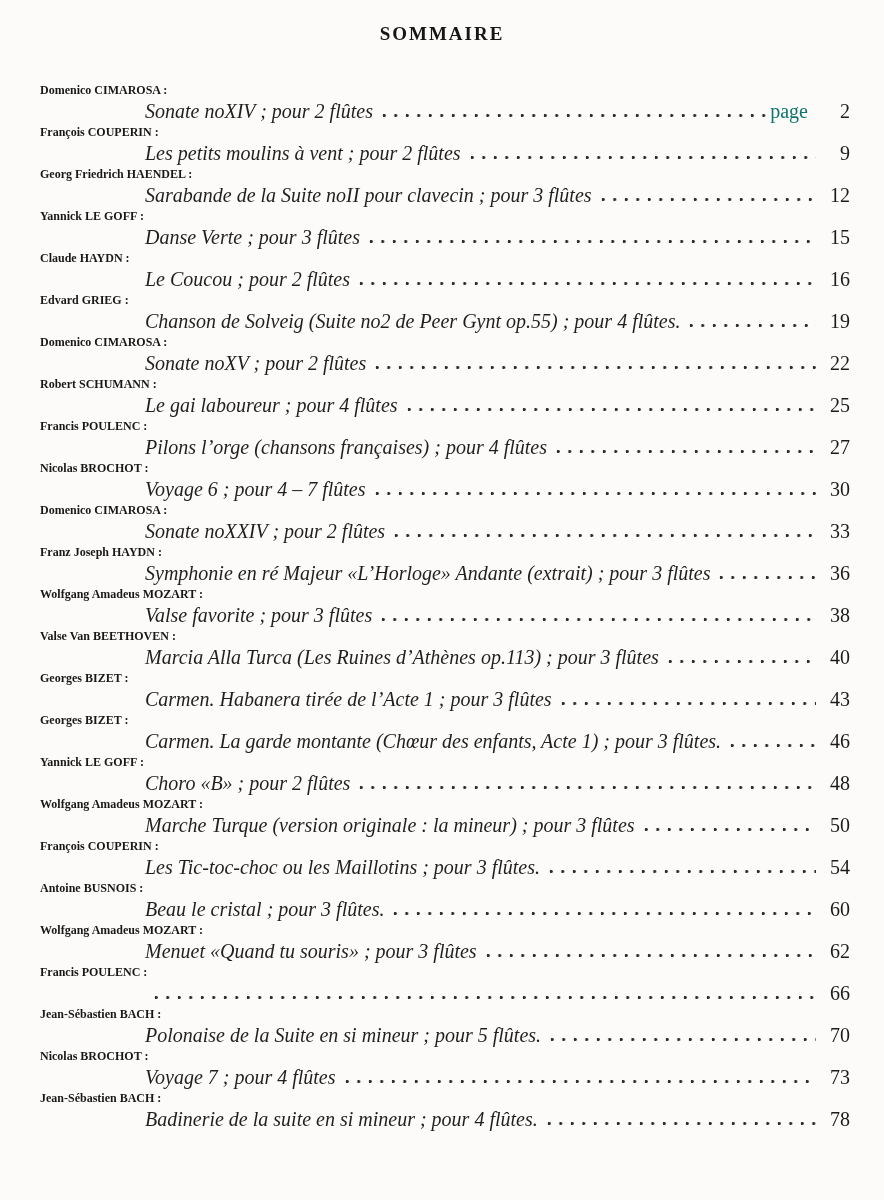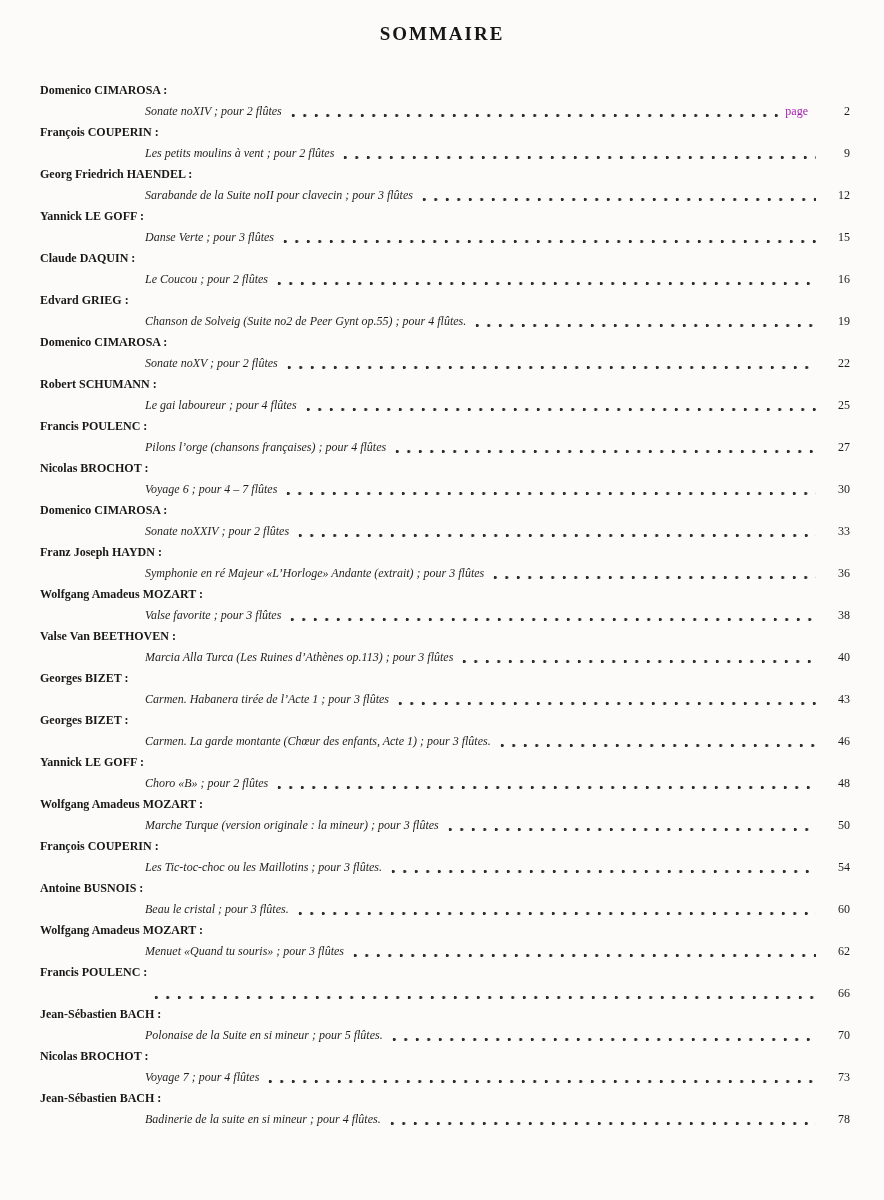--- a/index.html
+++ b/index.html
@@ -41,40 +41,40 @@
     font-weight: bold;
     font-size: 12px;
     line-height: 21px;
     white-space: nowrap;
     color: #181818;
   }
   .title-row {
     display: flex;
     align-items: baseline;
     padding-left: 105px;
-    font-size: 12px;
+    font-size: 20px;
     line-height: 21px;
     white-space: nowrap;
   }
   .work-title {
     font-style: italic;
     color: #1f1f1f;
   }
   .dots {
     flex: 1;
     align-self: flex-end;
     height: 5px;
     margin: 0 4px 4px 9px;
     background-image: radial-gradient(circle at 2.2px 2.5px, #2e2e2e 1.25px, rgba(0,0,0,0) 1.8px);
     background-size: 11.5px 5px;
     background-repeat: repeat-x;
     min-width: 10px;
   }
   .page-prefix {
-    color: #a21caf;
+    color: #0f766e;
     margin-right: 12px;
   }
   .page-prefix:empty { display: none; margin-right: 0; }
   .page-num {
     min-width: 30px;
     text-align: right;
     color: #1b1b1b;
   }
 </style>
 </head>
@@ -118,21 +118,21 @@
     <div class="composer">Yannick LE GOFF :</div>
     <div class="title-row">
       <span class="work-title">Danse Verte ; pour 3 flûtes</span>
       <span class="dots"></span>
 
       <span class="page-num">15</span>
     </div>
   </div>
 
   <div class="entry">
-    <div class="composer">Claude DAQUIN :</div>
+    <div class="composer">Claude HAYDN :</div>
     <div class="title-row">
       <span class="work-title">Le Coucou ; pour 2 flûtes</span>
       <span class="dots"></span>
 
       <span class="page-num">16</span>
     </div>
   </div>
 
   <div class="entry">
     <div class="composer">Edvard GRIEG :</div>

